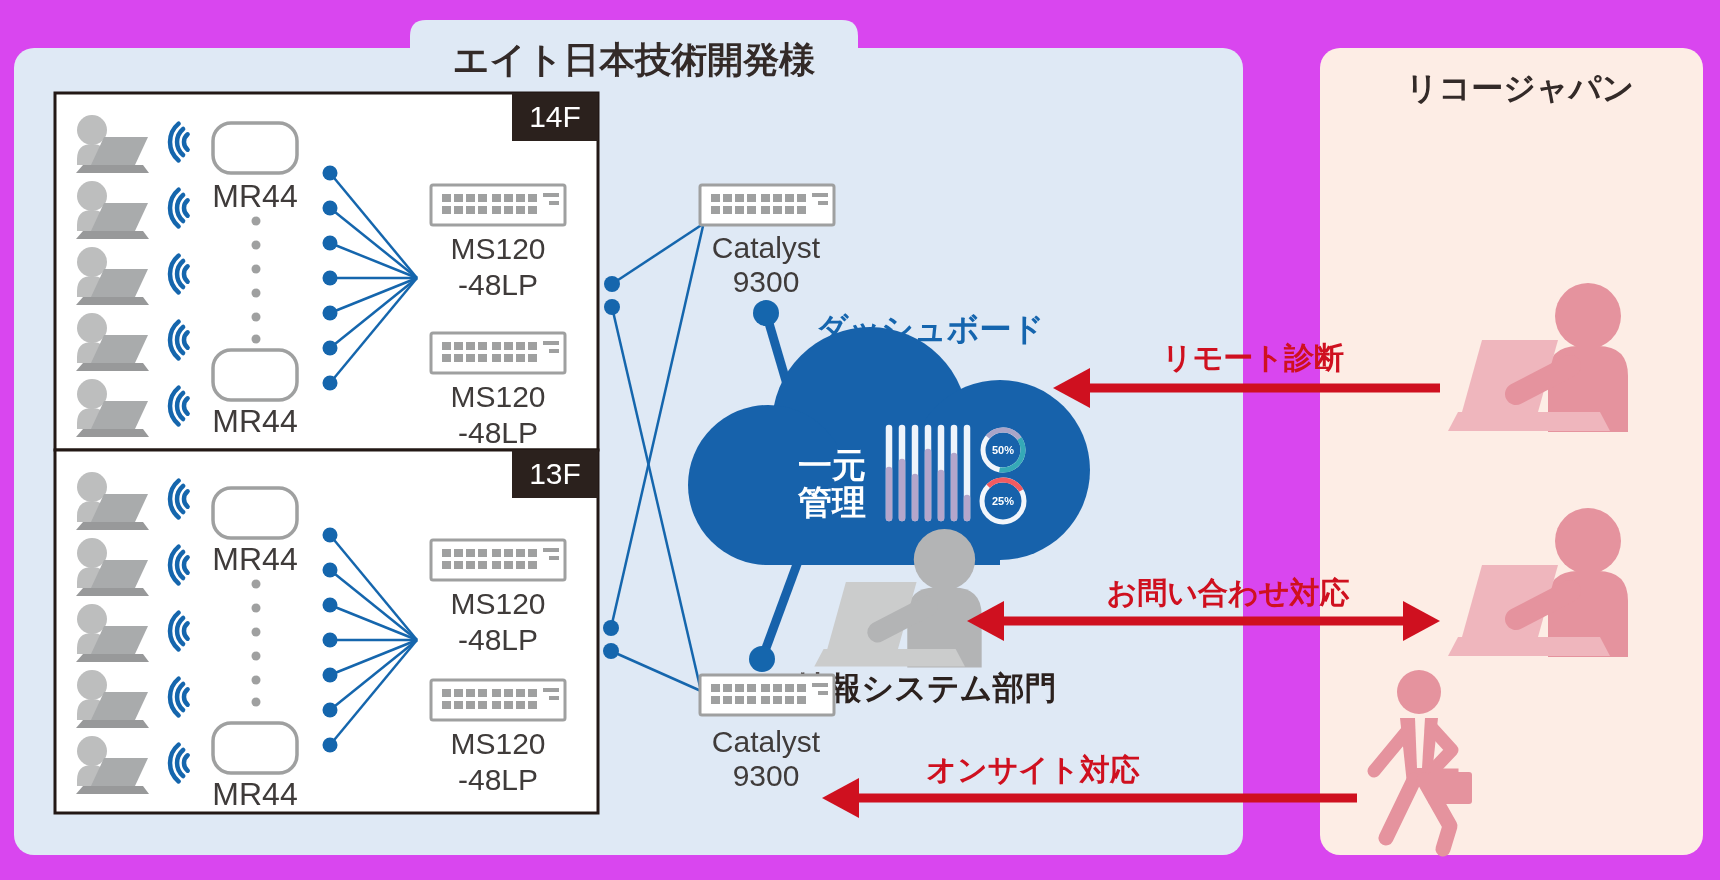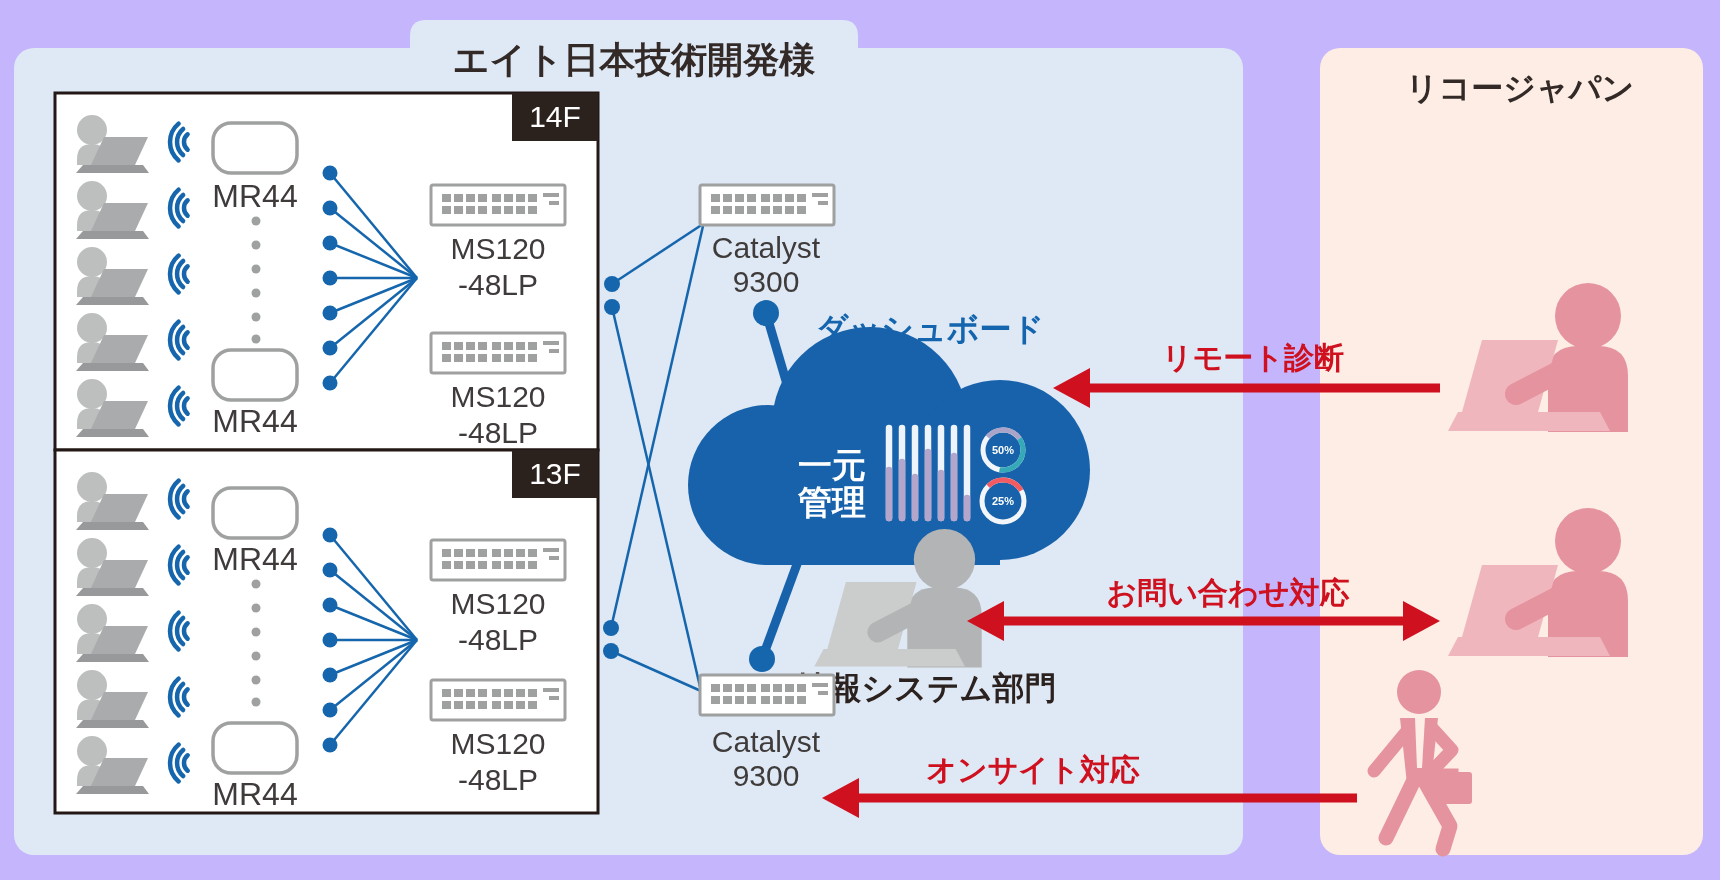--- a/index.html
+++ b/index.html
@@ -1,16 +1,16 @@
 <!DOCTYPE html>
 <html><head>
 <meta charset="utf-8">
 <style>
   html,body{margin:0;padding:0;background:#000;}
-  .stage{position:relative;width:1720px;height:880px;background:#c4b5fd;overflow:hidden;
+  .stage{position:relative;width:1720px;height:880px;background:#d946ef;overflow:hidden;
          font-family:"Liberation Sans","DejaVu Sans",sans-serif;}
   svg{display:block;}
   text{font-family:"Liberation Sans","DejaVu Sans",sans-serif;}
   .t-title{font-size:36px;font-weight:bold;fill:#332a28;}
   .t-title2{font-size:32px;font-weight:bold;fill:#332a28;}
   .t-floor{font-size:30px;fill:#ffffff;}
   .t-dev{font-size:30px;fill:#3f3b3a;}
   .t-dev-lg{font-size:32px;fill:#3f3b3a;}
   .t-red{font-size:30px;font-weight:bold;fill:#cf101f;}
   .t-blue{font-size:32px;font-weight:bold;fill:#1565ae;}

